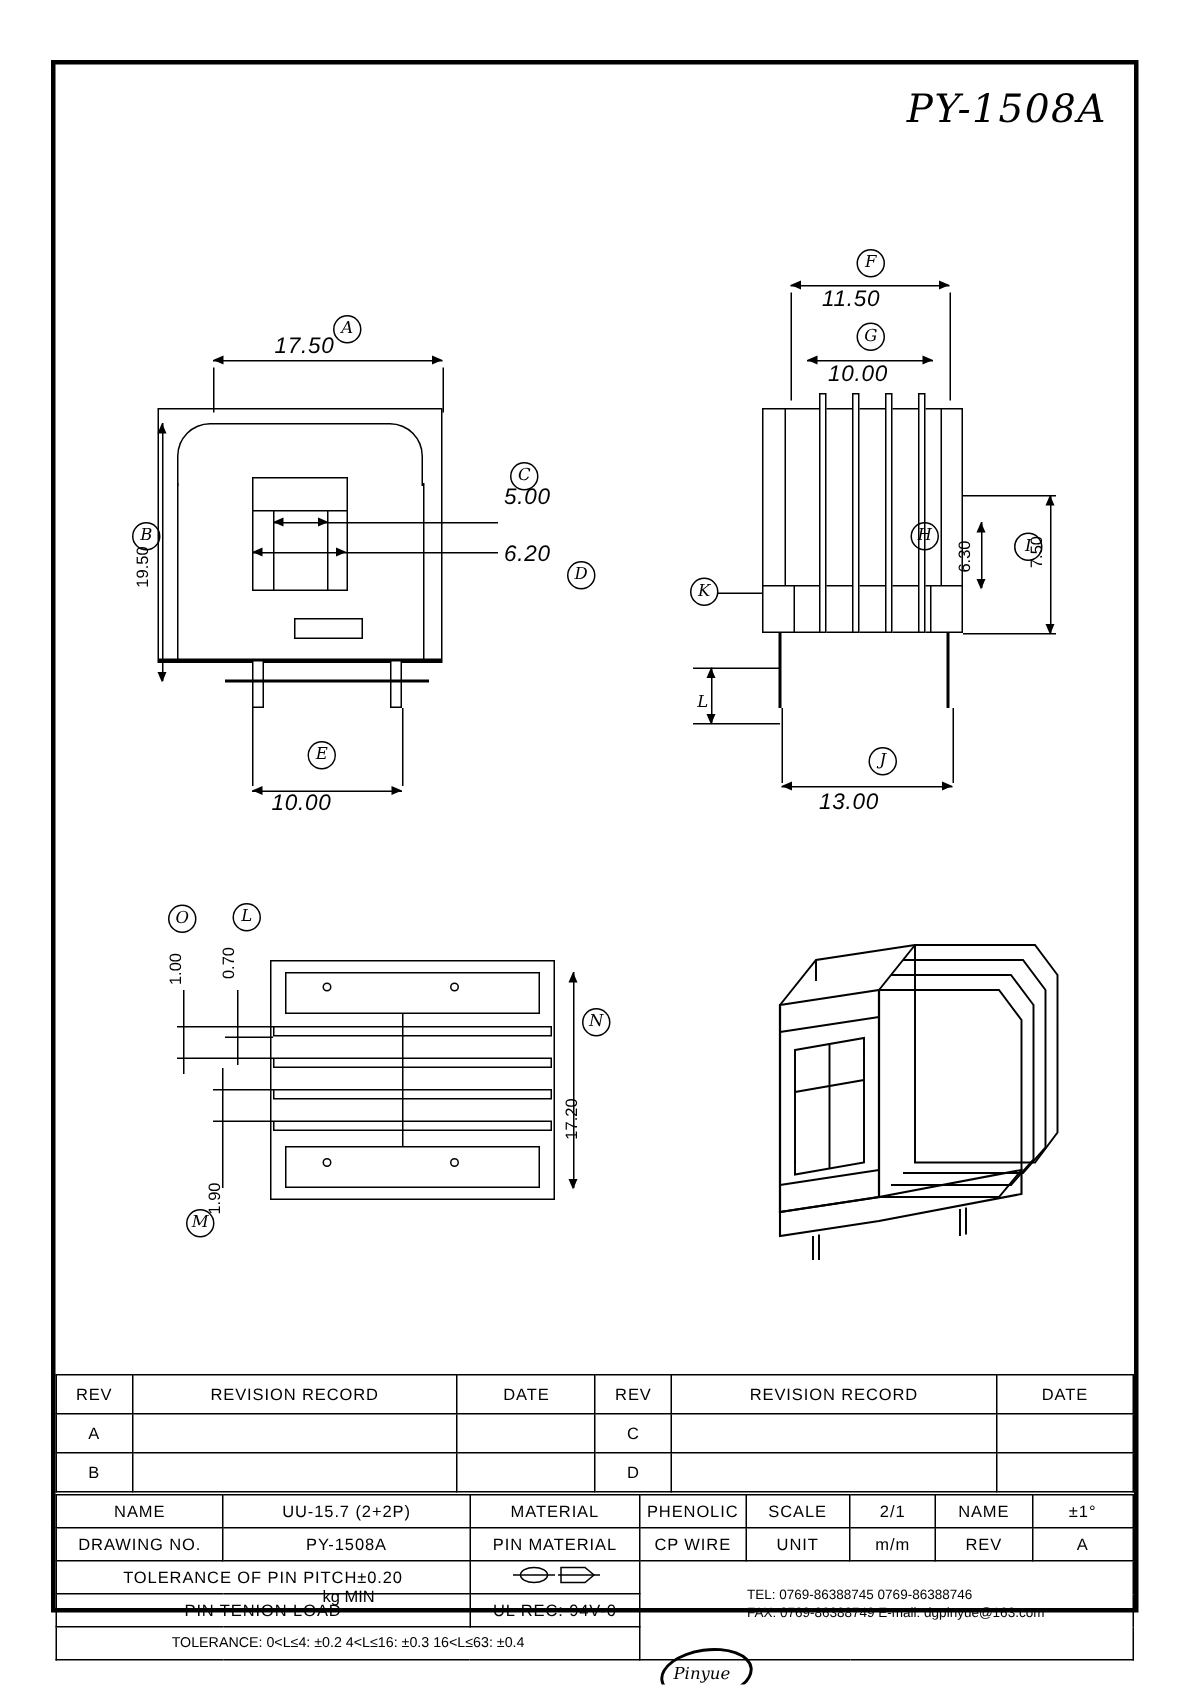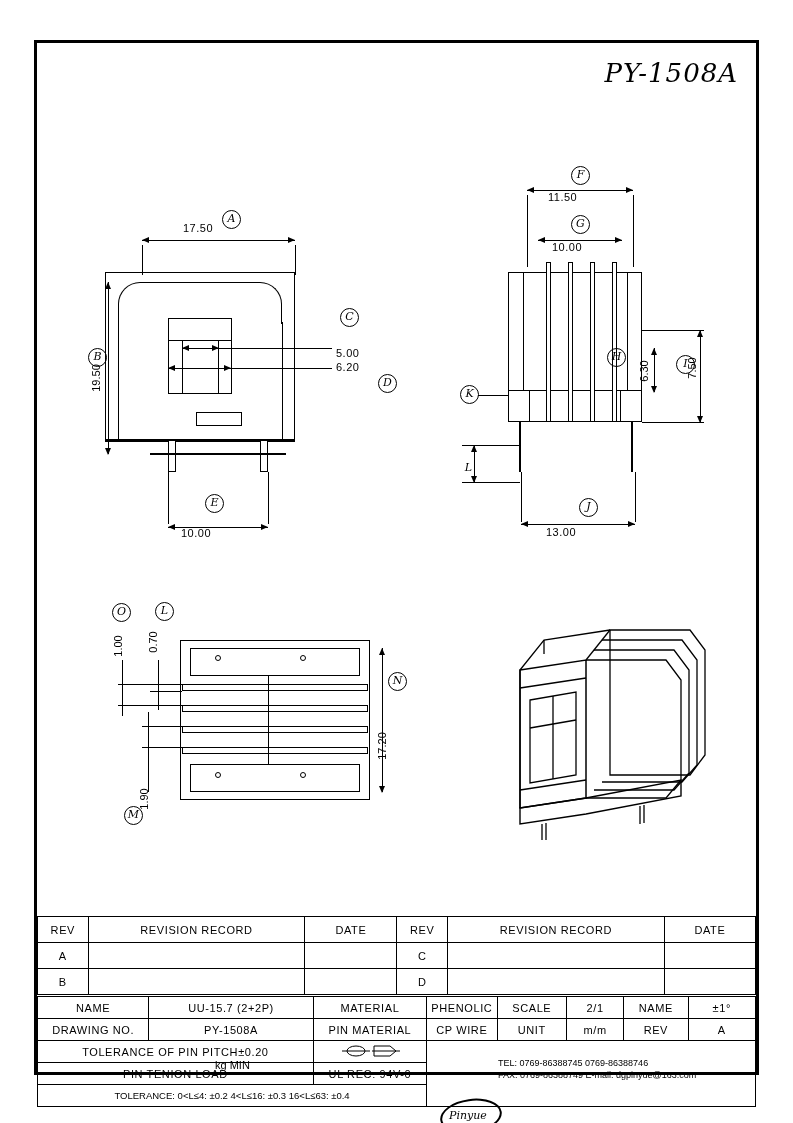--- a/index.html
+++ b/index.html
@@ -5,21 +5,21 @@
   html,body{margin:0;padding:0;background:#fff;}
   body{width:793px;height:1123px;font-family:"Liberation Sans",sans-serif;color:#000;}
   #sheet{position:relative;width:793px;height:1123px;overflow:hidden;}
   .frame{position:absolute;left:34px;top:40px;width:725px;height:1035px;border:3px solid #000;box-sizing:border-box;}
   .title-main{position:absolute;right:55px;top:58px;font-family:"DejaVu Serif",serif;font-style:italic;font-size:26px;letter-spacing:1px;}
 
   
   .ln{position:absolute;background:#000;}
   .hln{height:1px;}
   .vln{width:1px;}
-  .dim{position:absolute;font-size:11px;font-family:"Liberation Sans",sans-serif;letter-spacing:.5px;white-space:nowrap;}
+  .dim{position:absolute;font-size:15px;font-family:"Liberation Sans",sans-serif;letter-spacing:.5px;white-space:nowrap;font-style:italic;}
   .dimv{position:absolute;font-size:11px;white-space:nowrap;transform-origin:center center;}
   .circ{position:absolute;width:17px;height:17px;border:1px solid #000;border-radius:50%;font-size:11px;font-style:italic;font-family:"DejaVu Serif",serif;text-align:center;line-height:16px;}
   .circv{position:absolute;width:17px;height:17px;border:1px solid #000;border-radius:50%;font-size:11px;font-style:italic;font-family:"DejaVu Serif",serif;text-align:center;line-height:16px;}
   .arrowL,.arrowR{position:absolute;width:0;height:0;border-top:3px solid transparent;border-bottom:3px solid transparent;}
   .arrowL{border-right:7px solid #000;}
   .arrowR{border-left:7px solid #000;}
   .arrowU,.arrowD{position:absolute;width:0;height:0;border-left:3px solid transparent;border-right:3px solid transparent;}
   .arrowU{border-bottom:7px solid #000;}
   .arrowD{border-top:7px solid #000;}
 
@@ -87,21 +87,21 @@
     <div class="circ" style="left:88px;top:348px;">B</div>
     <div class="ln vln" style="left:108px;top:282px;height:172px;"></div>
     <div class="arrowU" style="left:105px;top:282px;"></div>
     <div class="arrowD" style="left:105px;top:448px;"></div>
     <div class="dimv" style="left:82px;top:372px;transform:rotate(-90deg);">19.50</div>
 
     <div class="circ" style="left:340px;top:308px;">C</div>
     <div class="ln hln" style="left:182px;top:348px;width:150px;"></div>
     <div class="arrowL" style="left:182px;top:345px;"></div>
     <div class="arrowR" style="left:212px;top:345px;"></div>
-    <div class="dim" style="left:336px;top:347px;text-align:right;">5.00</div>
+    <div class="dim" style="left:336px;top:323px;text-align:right;">5.00</div>
 
     <div class="circ" style="left:378px;top:374px;">D</div>
     <div class="ln hln" style="left:168px;top:368px;width:164px;"></div>
     <div class="arrowL" style="left:168px;top:365px;"></div>
     <div class="arrowR" style="left:224px;top:365px;"></div>
     <div class="dim" style="left:336px;top:361px;">6.20</div>
 
     <div class="circ" style="left:205px;top:494px;">E</div>
     <div class="ln hln" style="left:168px;top:527px;width:100px;"></div>
     <div class="arrowL" style="left:168px;top:524px;"></div>

